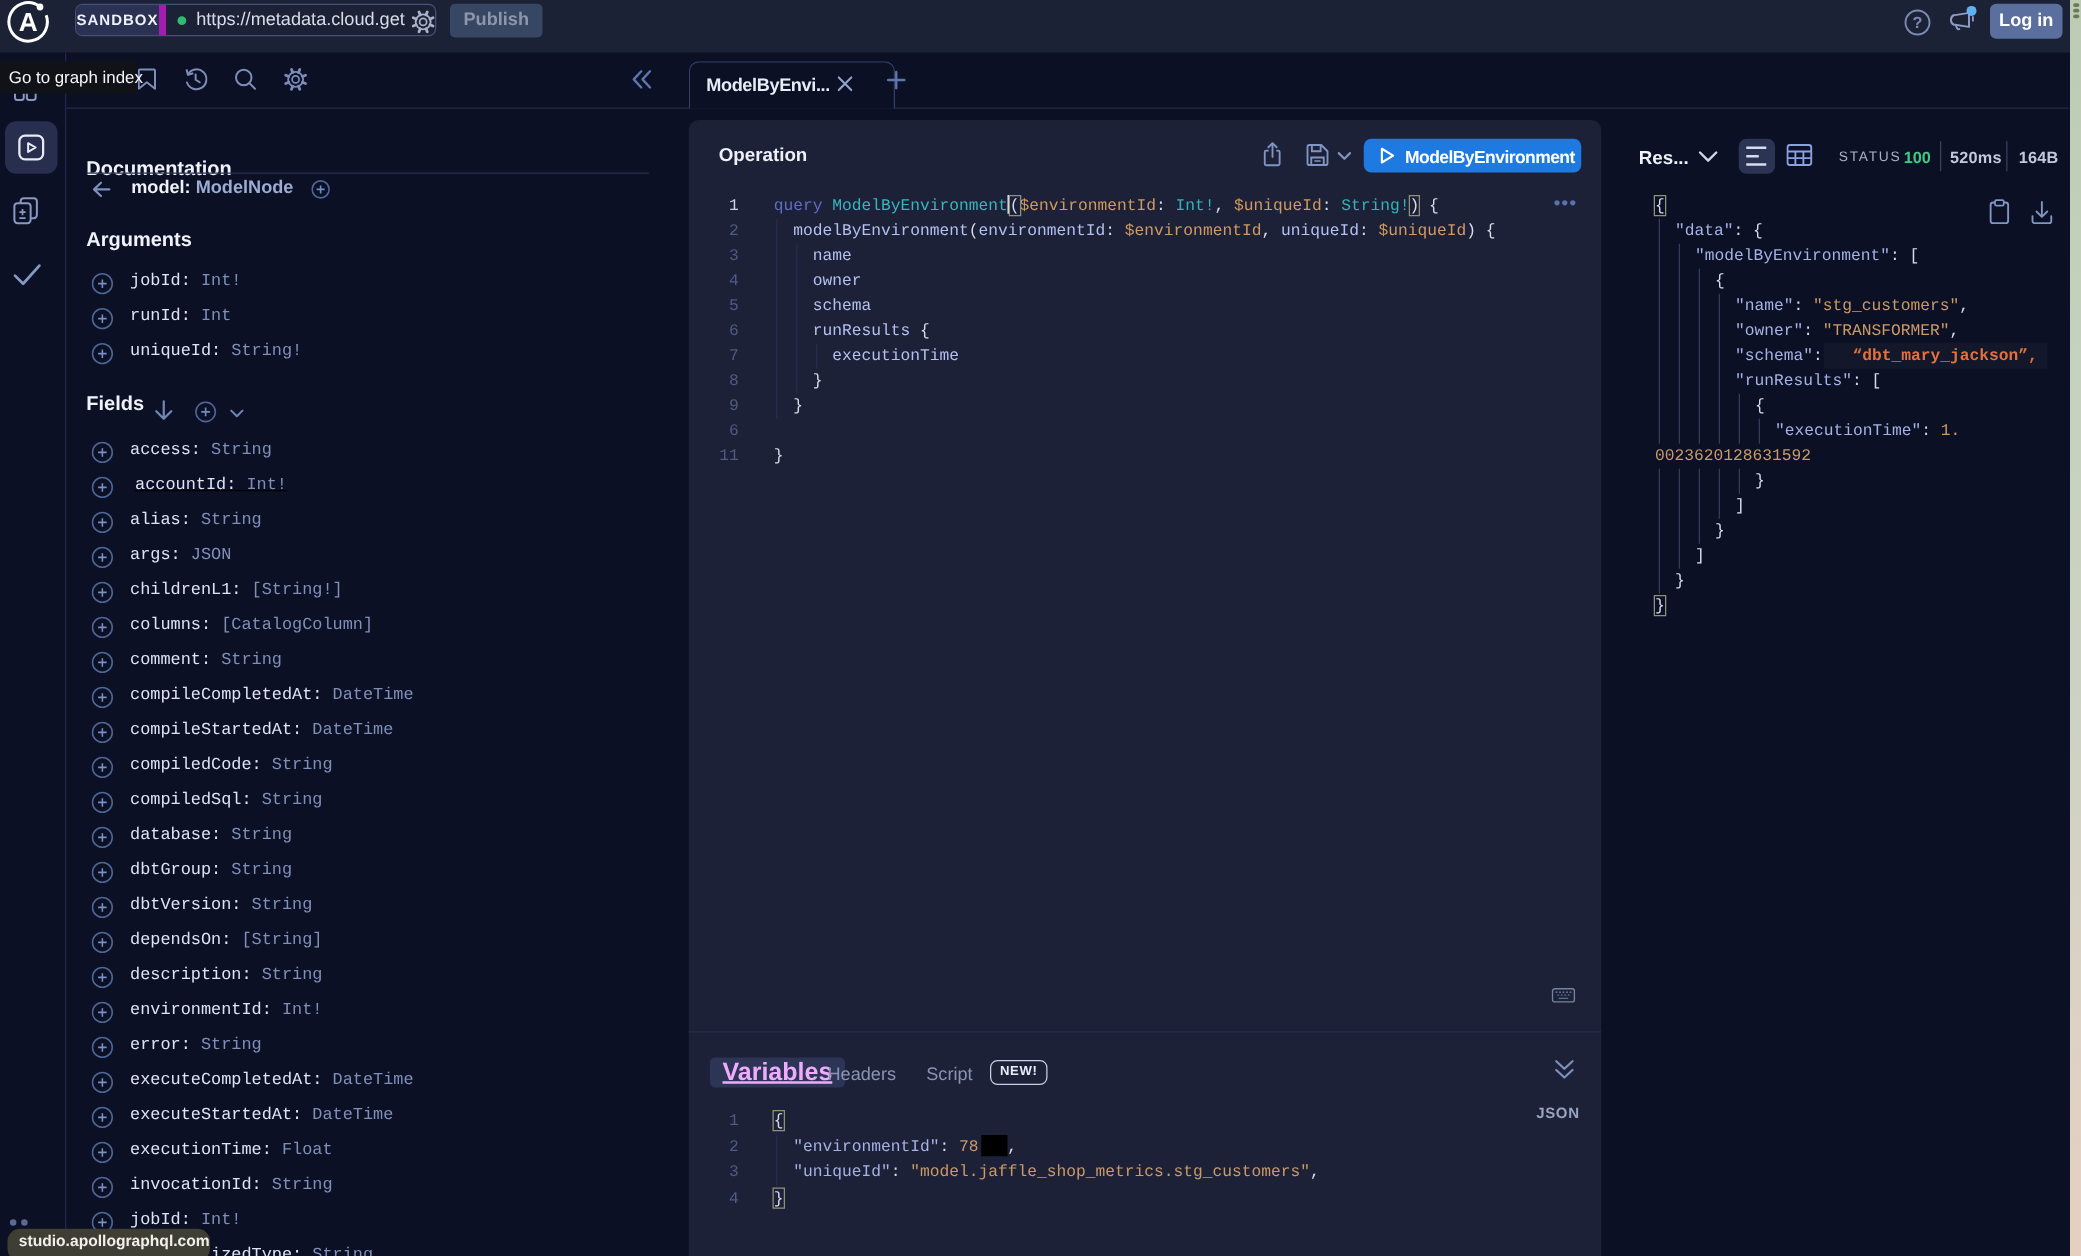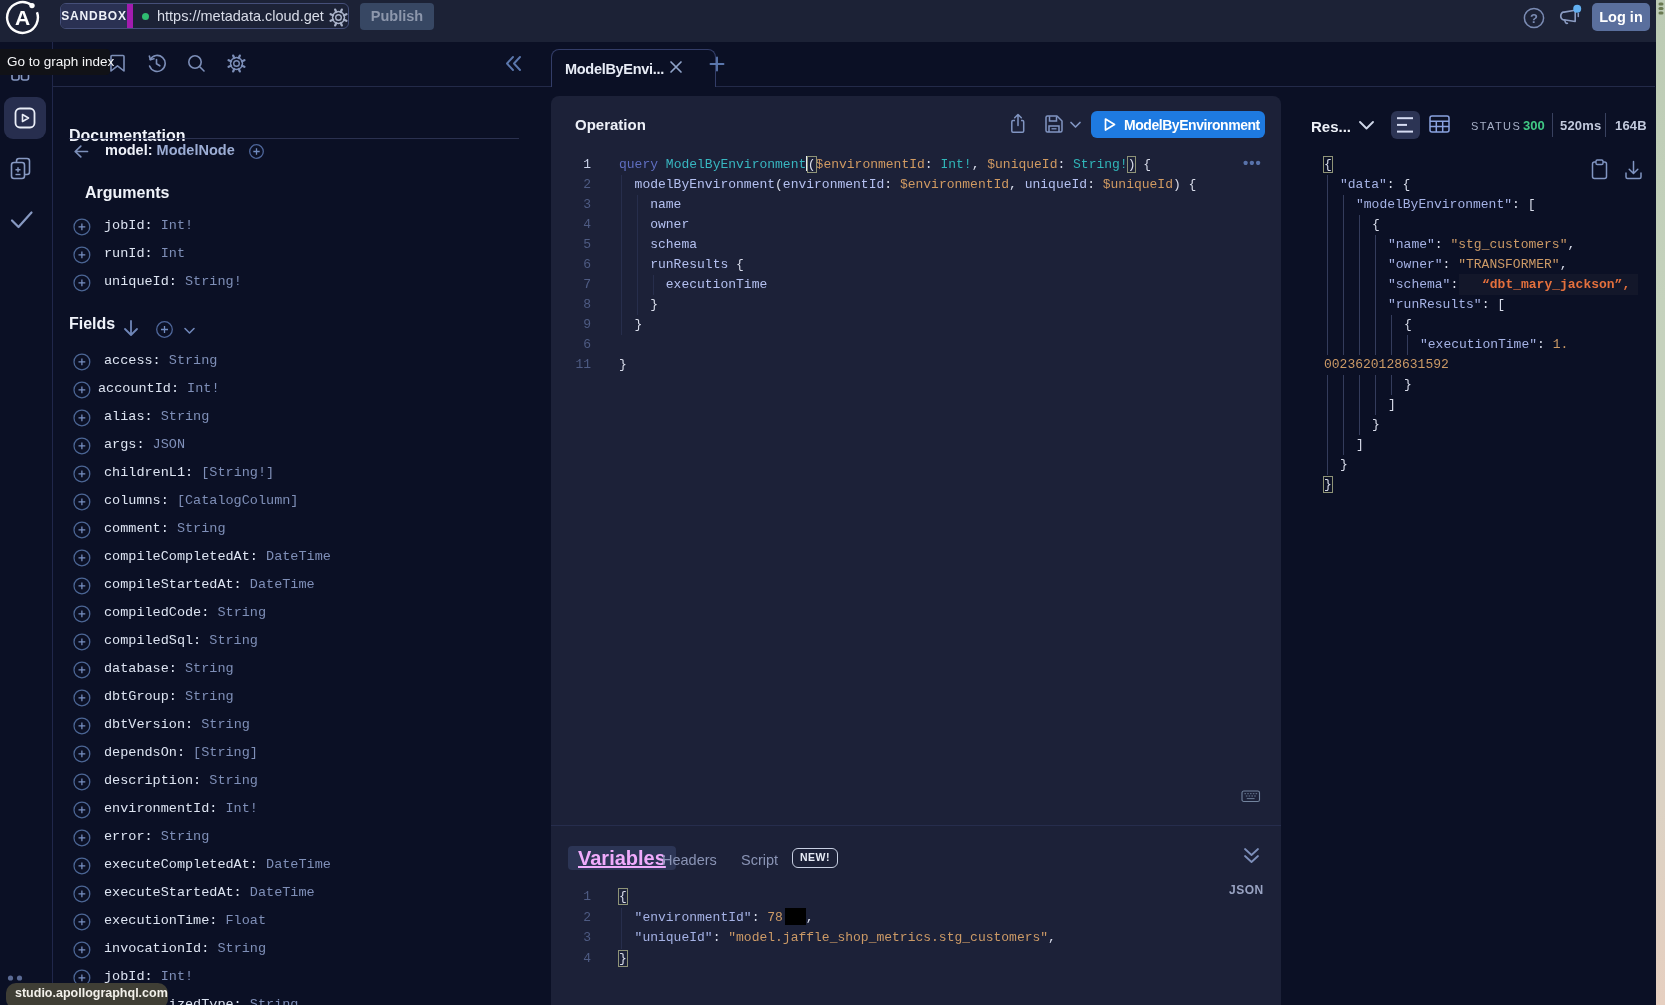--- a/index.html
+++ b/index.html
@@ -87,21 +87,21 @@
 <div class="abs" id="login">Log in</div>
 
 <div class="abs" id="raildiv"></div>
 <div class="abs" id="toolbardiv"></div>
 <div class="abs" id="explorerbtn"></div>
 <div class="abs" id="tooltip">Go to graph index</div>
 
 <div class="abs dochead" style="left:69px; top:106.5px;margin-top:20px;">Documentation</div>
 <div class="abs" style="left:69px; top:138px; width:450px; height:1px; background:#2b3150;"></div>
 <div class="abs" style="left:105px; top:141.5px; font-size:14.5px; font-weight:bold; color:#eef1f8;">model: <span style="color:#9cadd4; font-weight:bold;">ModelNode</span></div>
-<div class="abs dochead" style="left:69px; top:184px;margin-left:16px;">Arguments</div>
+<div class="abs dochead" style="left:69px; top:184px;">Arguments</div>
 <div class="abs dochead" style="left:69px; top:315px;">Fields</div>
 <div id="docrows">
 <svg class="abs" style="left:73px; top:218px;" width="18" height="18">
       <circle cx="8.9" cy="8.9" r="7.9" fill="none" stroke="#4c6695" stroke-width="1.25"></circle>
       <path d="M5.5 8.9 h6.8 M8.9 5.5 v6.8" stroke="#7890c2" stroke-width="1.25"></path>
     </svg>
 <div class="docrow" style="left:104px; top:217.5px;"><span class="dname">jobId:</span><span class="dtype"> Int!</span></div>
 <svg class="abs" style="left:73px; top:246px;" width="18" height="18">
       <circle cx="8.9" cy="8.9" r="7.9" fill="none" stroke="#4c6695" stroke-width="1.25"></circle>
       <path d="M5.5 8.9 h6.8 M8.9 5.5 v6.8" stroke="#7890c2" stroke-width="1.25"></path>
@@ -114,21 +114,21 @@
 <div class="docrow" style="left:104px; top:273.5px;"><span class="dname">uniqueId:</span><span class="dtype"> String!</span></div>
 <svg class="abs" style="left:73px; top:353px;" width="18" height="18">
       <circle cx="8.9" cy="8.9" r="7.9" fill="none" stroke="#4c6695" stroke-width="1.25"></circle>
       <path d="M5.5 8.9 h6.8 M8.9 5.5 v6.8" stroke="#7890c2" stroke-width="1.25"></path>
     </svg>
 <div class="docrow" style="left:104px; top:353.0px;"><span class="dname">access:</span><span class="dtype"> String</span></div>
 <svg class="abs" style="left:73px; top:381px;" width="18" height="18">
       <circle cx="8.9" cy="8.9" r="7.9" fill="none" stroke="#4c6695" stroke-width="1.25"></circle>
       <path d="M5.5 8.9 h6.8 M8.9 5.5 v6.8" stroke="#7890c2" stroke-width="1.25"></path>
     </svg>
-<div class="docrow" style="left:98px; top:381.0px;"><span class="dname">accountId:</span><span class="dtype"> Int!</span></div>
+<div class="docrow" style="left:108px; top:381.0px;text-decoration:underline;"><span class="dname">accountId:</span><span class="dtype"> Int!</span></div>
 <svg class="abs" style="left:73px; top:409px;" width="18" height="18">
       <circle cx="8.9" cy="8.9" r="7.9" fill="none" stroke="#4c6695" stroke-width="1.25"></circle>
       <path d="M5.5 8.9 h6.8 M8.9 5.5 v6.8" stroke="#7890c2" stroke-width="1.25"></path>
     </svg>
 <div class="docrow" style="left:104px; top:409.0px;"><span class="dname">alias:</span><span class="dtype"> String</span></div>
 <svg class="abs" style="left:73px; top:437px;" width="18" height="18">
       <circle cx="8.9" cy="8.9" r="7.9" fill="none" stroke="#4c6695" stroke-width="1.25"></circle>
       <path d="M5.5 8.9 h6.8 M8.9 5.5 v6.8" stroke="#7890c2" stroke-width="1.25"></path>
     </svg>
 <div class="docrow" style="left:104px; top:437.0px;"><span class="dname">args:</span><span class="dtype"> JSON</span></div>
@@ -285,21 +285,21 @@
   <div class="abs" id="vartab">Variables</div>
   <div class="abs tabgray" style="left:111px;">Headers</div>
   <div class="abs tabgray" style="left:190px;">Script</div>
   <div class="abs" id="newbadge">NEW!</div>
   <div class="abs" id="jsonlbl">JSON</div>
 </div>
 
 <div class="abs" id="restitle">Res...</div>
 <div class="abs" id="fmtbtn"></div>
 <div class="abs" id="statuslbl">STATUS</div>
-<div class="abs" id="status200">300</div>
+<div class="abs" id="status200">100</div>
 <div class="abs vbar" style="left:1552px;"></div>
 <div class="abs mets" style="left:1560px;">520ms</div>
 <div class="abs vbar" style="left:1605px;"></div>
 <div class="abs mets" style="left:1615px;">164B</div>
 <div class="abs" id="schemahl"></div>
 <div class="abs" id="schemaval">“dbt_mary_jackson”,</div>
 <div id="respjson">
 <div class="rline" style="left:1324px; top:155.0px;"><span class="punc bm">{</span></div>
 <div class="rline" style="left:1340px; top:175.0px;"><span class="key">"data"</span><span class="punc">: {</span></div>
 <div class="rline" style="left:1356px; top:195.0px;"><span class="key">"modelByEnvironment"</span><span class="punc">: [</span></div>

